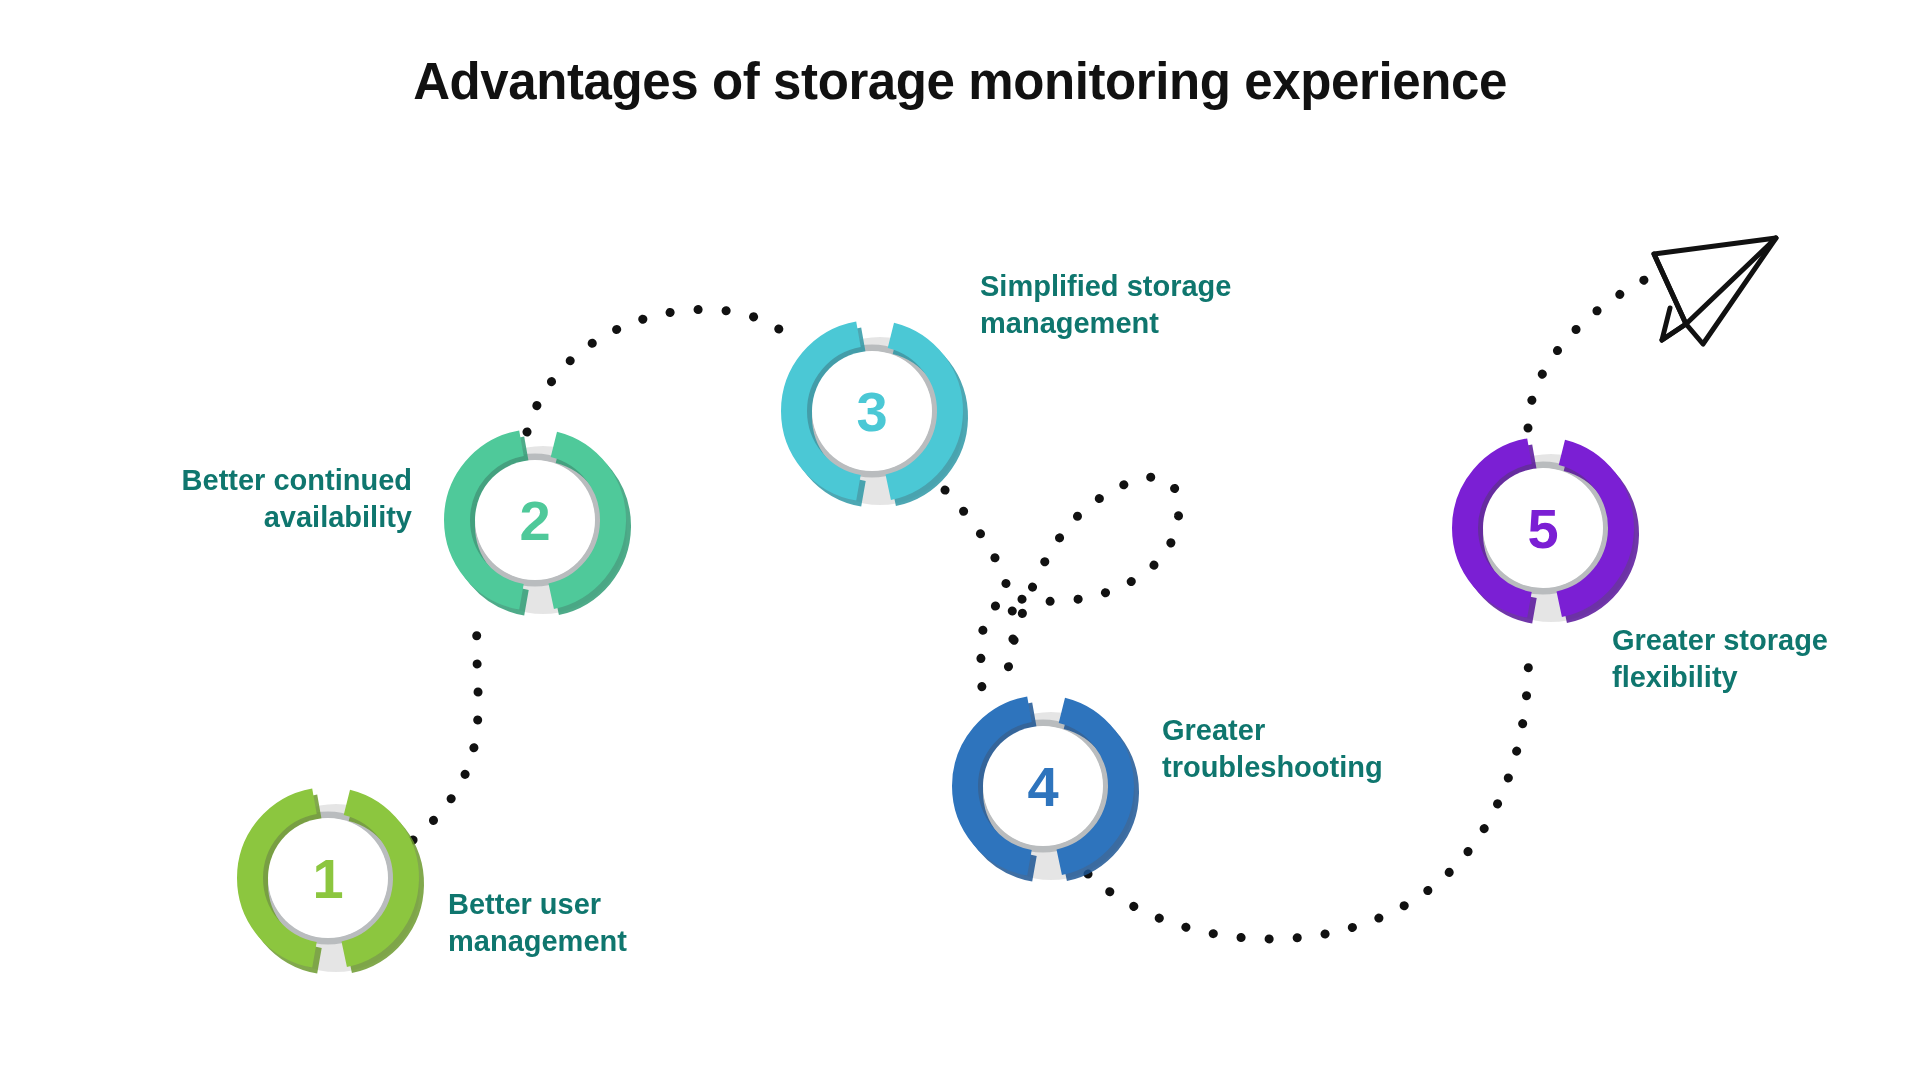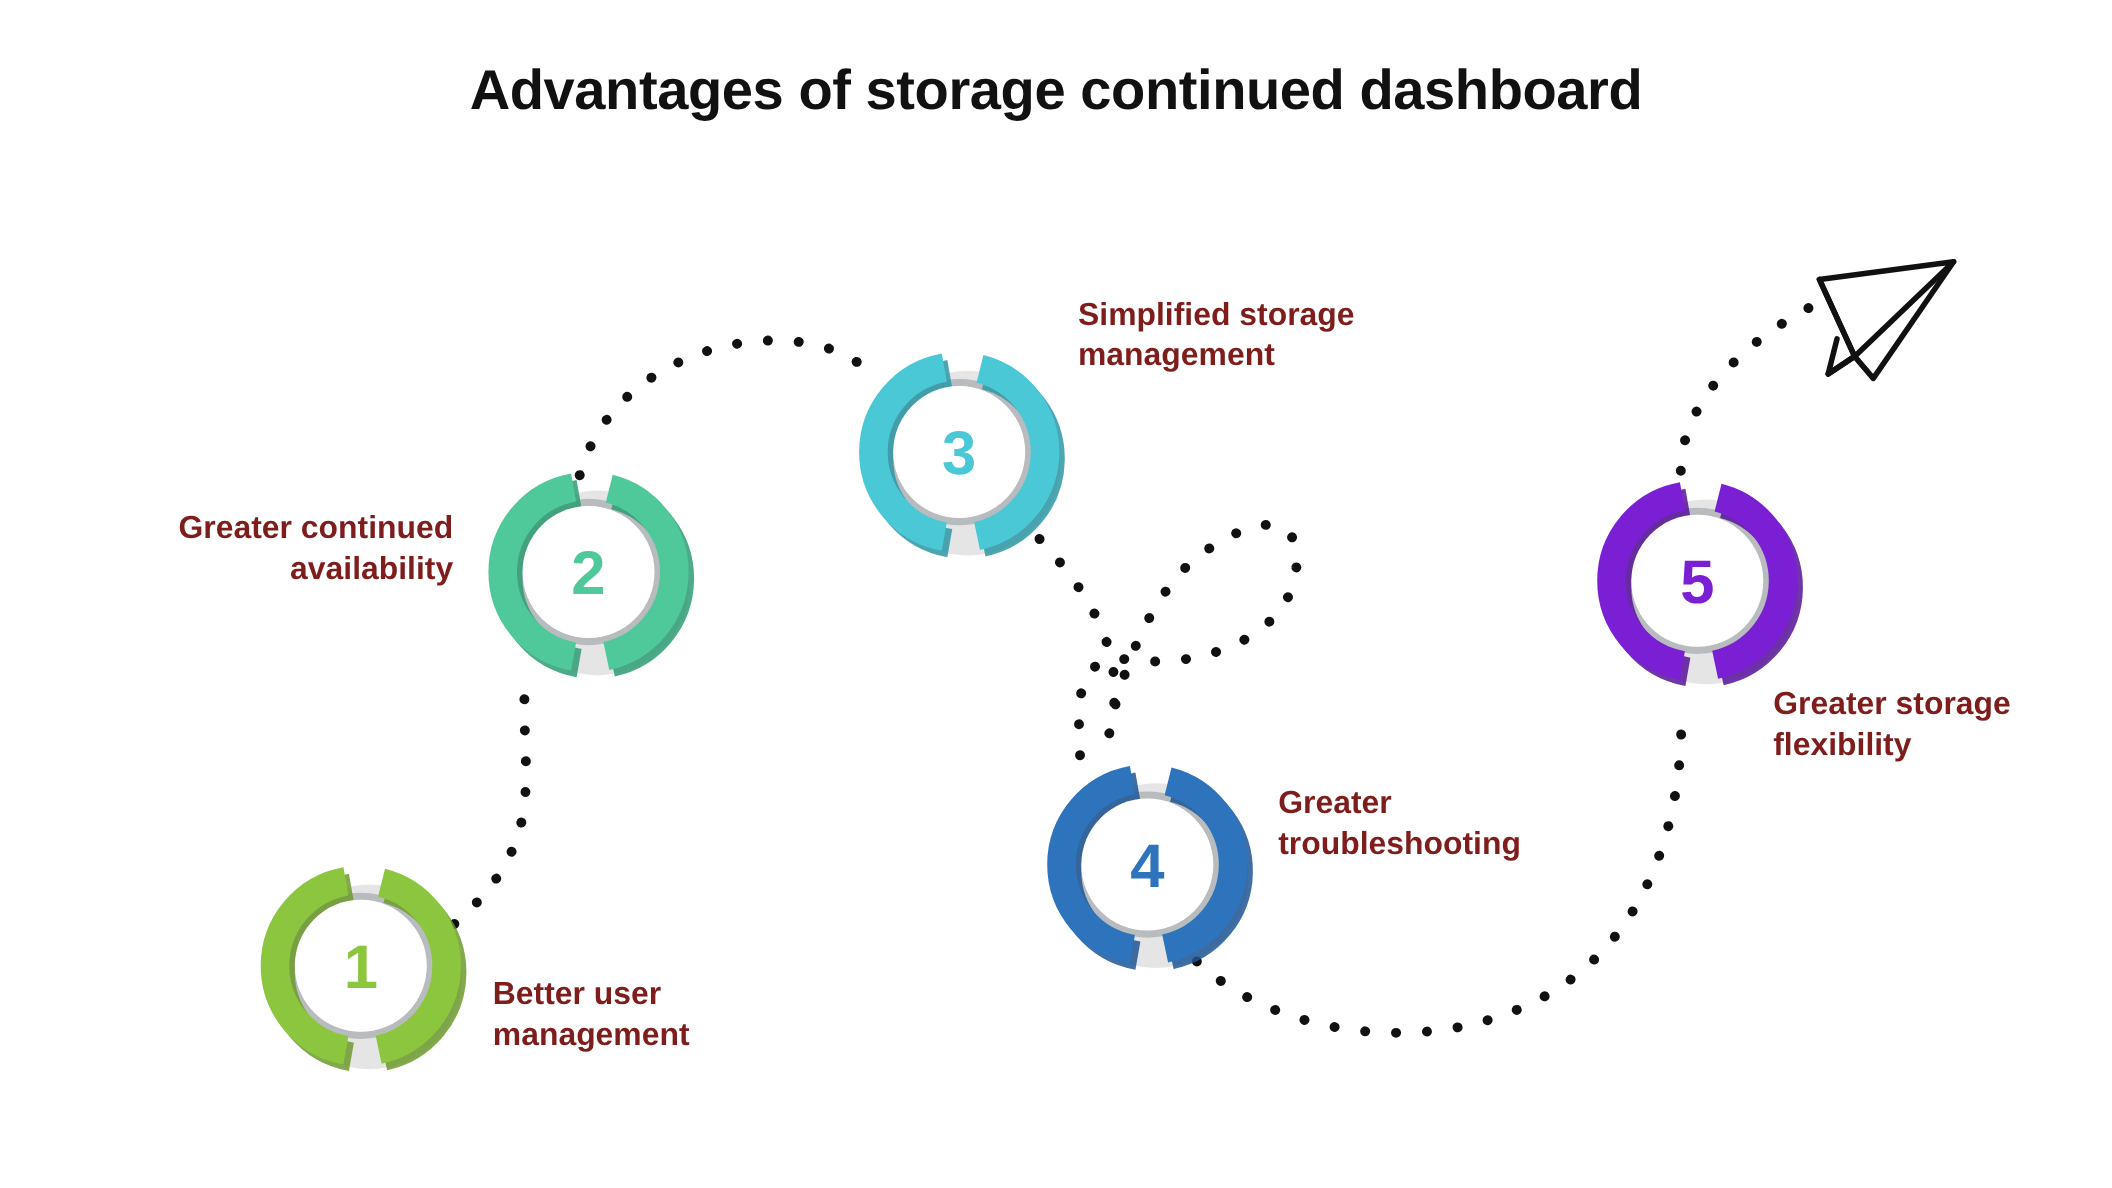--- a/index.html
+++ b/index.html
@@ -35,38 +35,38 @@
     position: absolute;
     left: 0;
     top: 0;
     width: 1920px;
     height: 1080px;
   }
   .node-label {
     position: absolute;
     font-size: 29px;
     font-weight: bold;
-    color: #7f1d1d;
+    color: #0f766e;
     line-height: 1.28;
     white-space: pre-line;
   }
   .lbl-right { text-align: left; }
   .lbl-left  { text-align: right; }
   .ring-num {
     font-family: "Liberation Sans", sans-serif;
     font-size: 56px;
     font-weight: bold;
   }
 </style>
 </head>
 <body>
 
 <div id="stage">
 
-  <div id="title">Advantages of storage continued dashboard</div>
+  <div id="title">Advantages of storage monitoring experience</div>
 
   <svg id="art" viewBox="0 0 1920 1080">
     <defs>
       <filter id="softshadow" x="-60%" y="-60%" width="260%" height="260%">
         <feDropShadow dx="9" dy="9" stdDeviation="10" flood-color="#000000" flood-opacity="0.22"></feDropShadow>
       </filter>
       <filter id="innershadow" x="-60%" y="-60%" width="260%" height="260%">
         <feDropShadow dx="4" dy="5" stdDeviation="5" flood-color="#000000" flood-opacity="0.30"></feDropShadow>
       </filter>
     </defs>
@@ -140,21 +140,21 @@
       <path d="M 6 22 L 128 6 L 38 92 Z"></path>
       <path d="M 128 6 L 55 112 L 38 92"></path>
       <path d="M 6 22 L 38 92 L 14 108"></path>
       <path d="M 38 92 L 14 108 L 22 76"></path>
     </g>
   </svg>
 
   <div class="node-label lbl-right" style="left:448px; top:886px; width:310px;">Better user
 management</div>
 
-  <div class="node-label lbl-left" style="left:60px; top:462px; width:352px;">Greater continued
+  <div class="node-label lbl-left" style="left:60px; top:462px; width:352px;">Better continued
 availability</div>
 
   <div class="node-label lbl-right" style="left:980px; top:268px; width:340px;">Simplified storage
 management</div>
 
   <div class="node-label lbl-right" style="left:1162px; top:712px; width:330px;">Greater
 troubleshooting</div>
 
   <div class="node-label lbl-right" style="left:1612px; top:622px; width:330px;">Greater storage
 flexibility</div>

